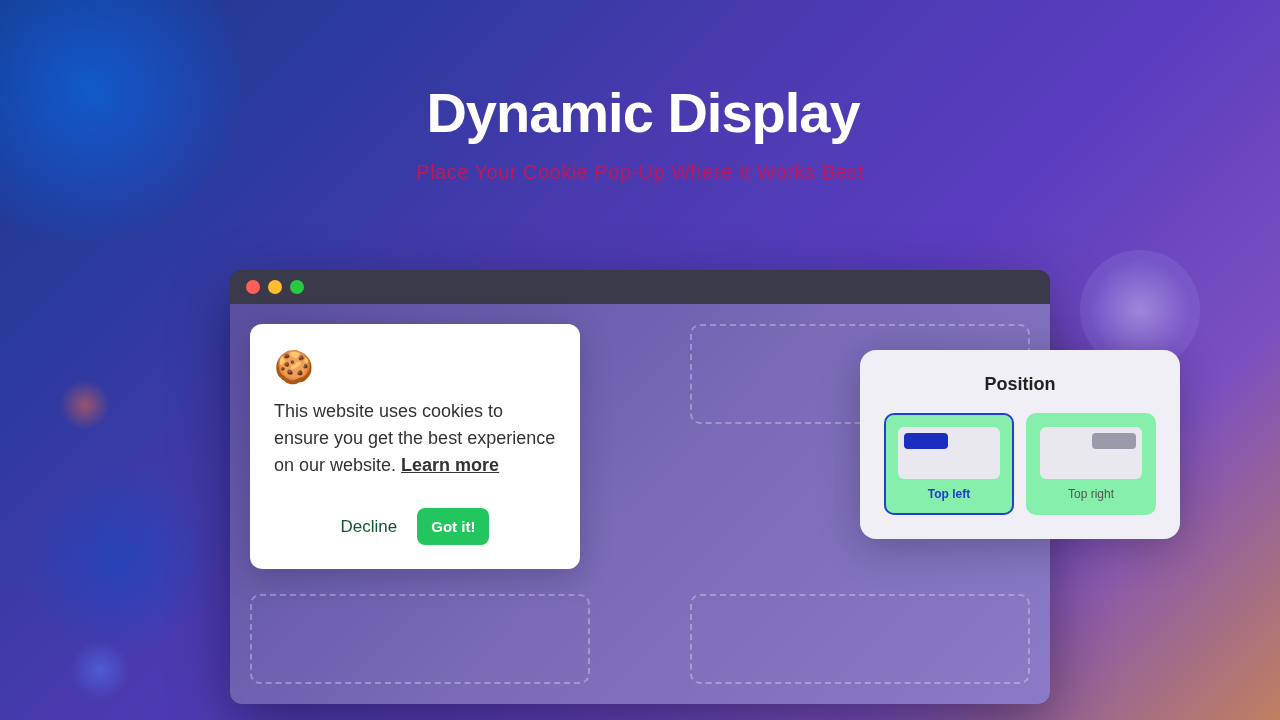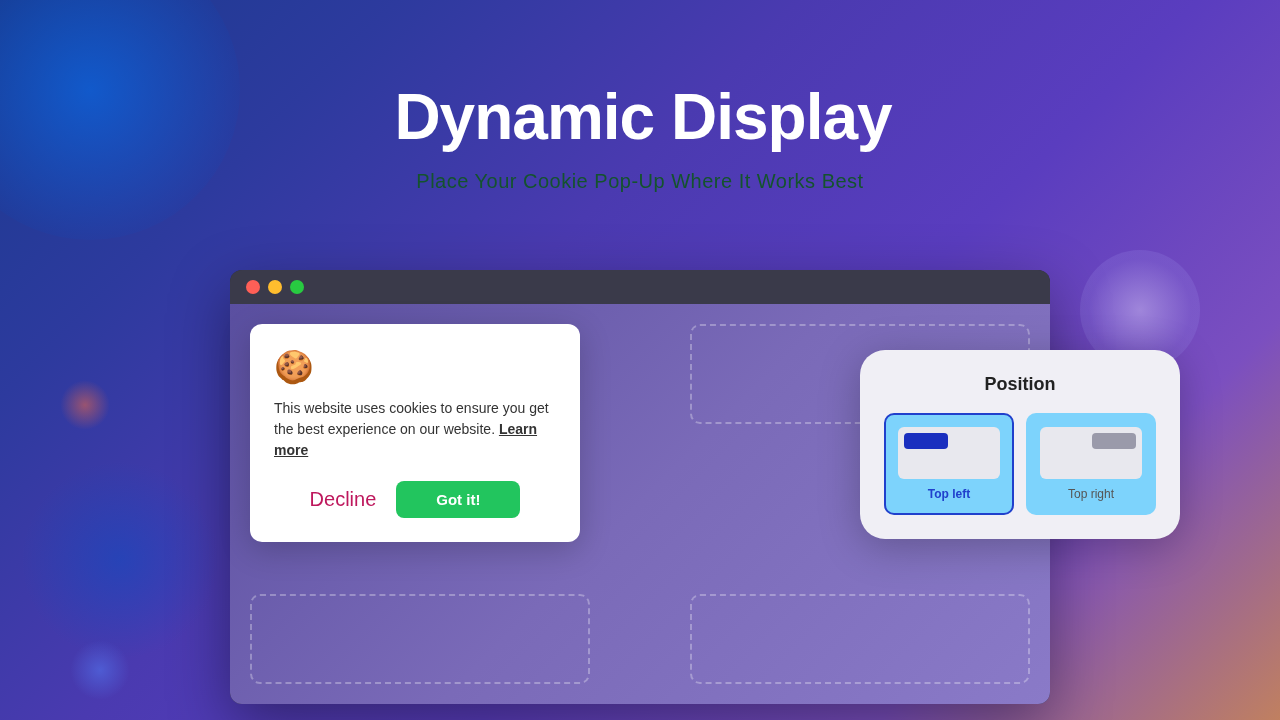--- a/index.html
+++ b/index.html
@@ -50,32 +50,32 @@
 
     
     .header {
       text-align: center;
       padding-top: 80px;
       position: relative;
       z-index: 10;
     }
 
     .main-title {
-      font-size: 64px;
+      font-size: 56px;
       font-weight: 800;
       color: #ffffff;
       letter-spacing: -1px;
       margin-bottom: 16px;
       padding-left: 6px;
     }
 
     .subtitle {
       font-size: 20px;
       font-weight: 400;
-      color: #14532d;
+      color: #be185d;
       letter-spacing: 0.5px;
     }
 
     
     .browser-window {
       position: absolute;
       top: 270px;
       left: 230px;
       width: 820px;
       background: #2d2d3a;
@@ -147,88 +147,88 @@
       z-index: 20;
     }
 
     .cookie-icon {
       font-size: 32px;
       margin-bottom: 12px;
       display: block;
     }
 
     .cookie-text {
-      font-size: 14px;
+      font-size: 18px;
       color: #333;
       line-height: 1.5;
-      margin-bottom: 20px;
+      margin-bottom: 29px;
     }
 
     .cookie-text a {
       color: #333;
       font-weight: 700;
       text-decoration: underline;
     }
 
     .cookie-buttons {
       display: flex;
       align-items: center;
       justify-content: center;
       gap: 20px;
     }
 
     .btn-decline {
       background: none;
       border: none;
-      color: #be185d;
-      font-size: 20px;
+      color: #14532d;
+      font-size: 17px;
       cursor: pointer;
       font-weight: 500;
     }
 
     .btn-got-it {
       background: #22c55e;
       color: white;
       border: none;
       border-radius: 8px;
-      padding: 10px 40px;
+      padding: 10px 14px;
       font-size: 15px;
       font-weight: 600;
       cursor: pointer;
     }
 
     
     .position-panel {
       position: absolute;
       top: 350px;
       left: 860px;
       width: 320px;
       background: #f0eff5;
-      border-radius: 25px;
+      border-radius: 16px;
       padding: 24px;
       box-shadow: 0 8px 40px rgba(0,0,0,0.25);
       z-index: 30;
     }
 
     .position-title {
       font-size: 18px;
       font-weight: 600;
       color: #222;
       margin-bottom: 18px;
       text-align: center;
     }
 
     .position-grid {
       display: grid;
       grid-template-columns: 1fr 1fr;
       gap: 12px;
     }
 
     .position-option {
-      background: #7dd3fc;
+      background: #86efac;
       border-radius: 10px;
       padding: 12px;
       cursor: pointer;
       border: 2px solid transparent;
       display: flex;
       flex-direction: column;
       align-items: center;
       gap: 8px;
     }
 

